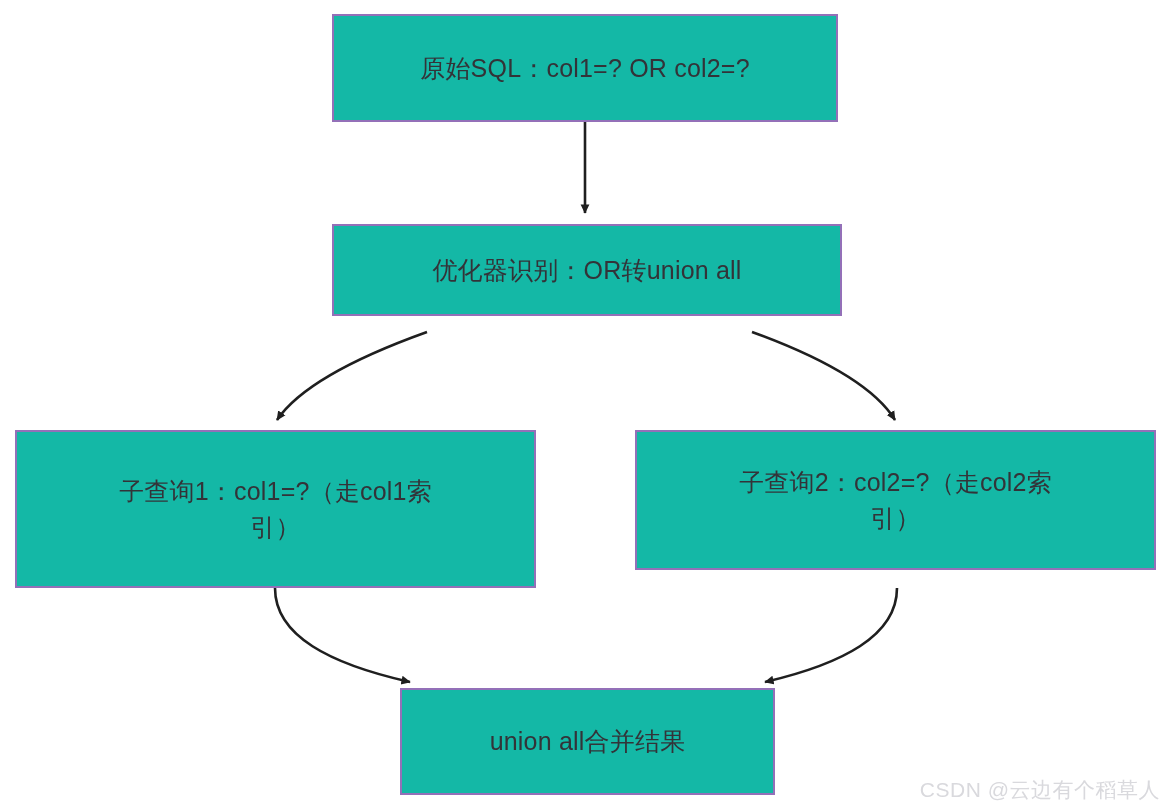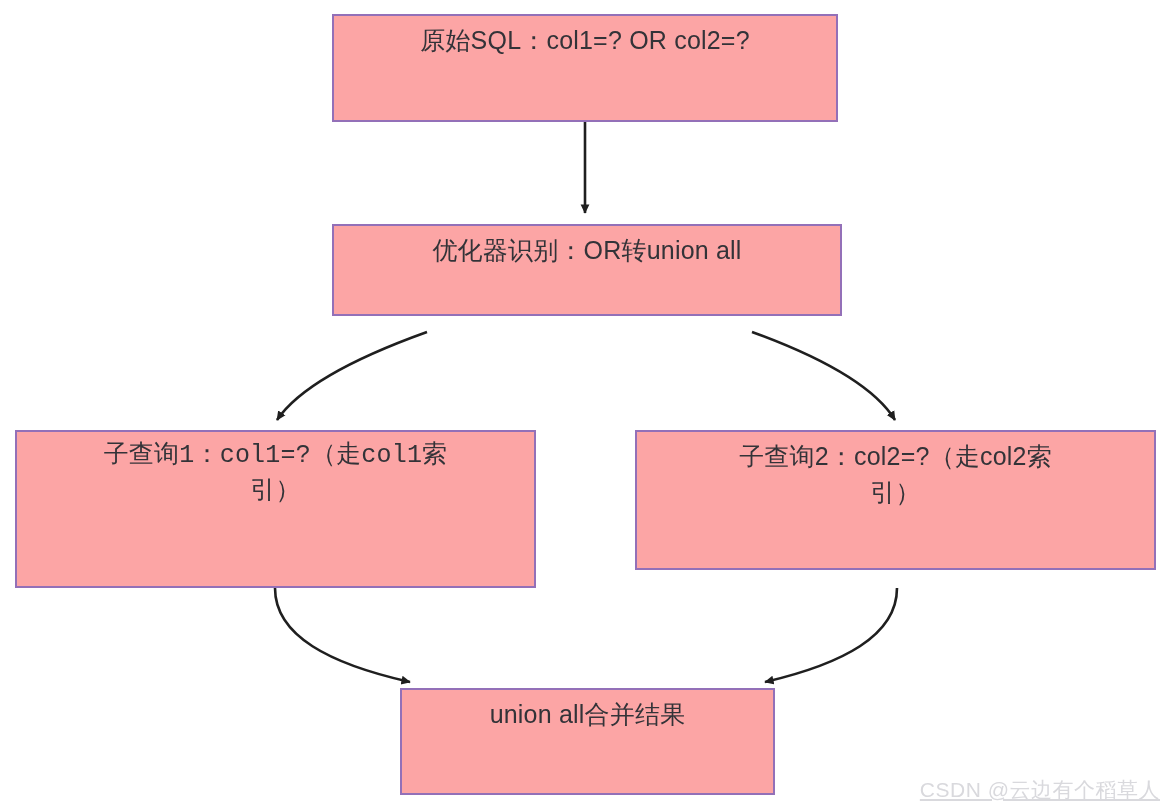--- a/index.html
+++ b/index.html
@@ -27,59 +27,58 @@
     left: 0;
     top: 0;
     width: 1172px;
     height: 812px;
     pointer-events: none;
   }
 
   .node {
     position: absolute;
     box-sizing: border-box;
-    background: #fca5a5;
+    background: #14b8a6;
     border: 2px solid #9370b8;
     display: flex;
-    align-items: flex-start;
+    align-items: center;
     justify-content: center;
     text-align: center;
     color: #333338;
     font-size: 25px;
     line-height: 1.45;
     padding: 6px 22px;
     letter-spacing: 0.2px;
   }
 
   .node-label {
     display: block;
     white-space: pre-line;
   }
 
   
   #node-original-sql   { left: 332px; top: 14px;  width: 506px; height: 108px; }
   #node-optimizer      { left: 332px; top: 224px; width: 510px; height: 92px; }
-  #node-subquery-1     { left: 15px;  top: 430px; width: 521px; height: 158px; font-family: Liberation Mono, monospace; }
+  #node-subquery-1     { left: 15px;  top: 430px; width: 521px; height: 158px; }
   #node-subquery-2     { left: 635px; top: 430px; width: 521px; height: 140px; }
   #node-union-all      { left: 400px; top: 688px; width: 375px; height: 107px; }
 
   #node-subquery-1 .node-label,
   #node-subquery-2 .node-label {
     max-width: 400px;
   }
 
   .watermark {
     position: absolute;
     right: 12px;
     bottom: 8px;
     color: #d9d9dd;
     font-size: 21px;
     letter-spacing: 0.5px;
     user-select: none;
-    text-decoration: underline;
   }
 </style>
 </head>
 <body>
 
 <div id="canvas">
 
   <svg class="edge-layer" viewBox="0 0 1172 812" width="1172" height="812" xmlns="http://www.w3.org/2000/svg">
     <defs>
       <marker id="arrowhead" markerWidth="11" markerHeight="11" refX="8.6" refY="5" orient="auto" markerUnits="userSpaceOnUse">

